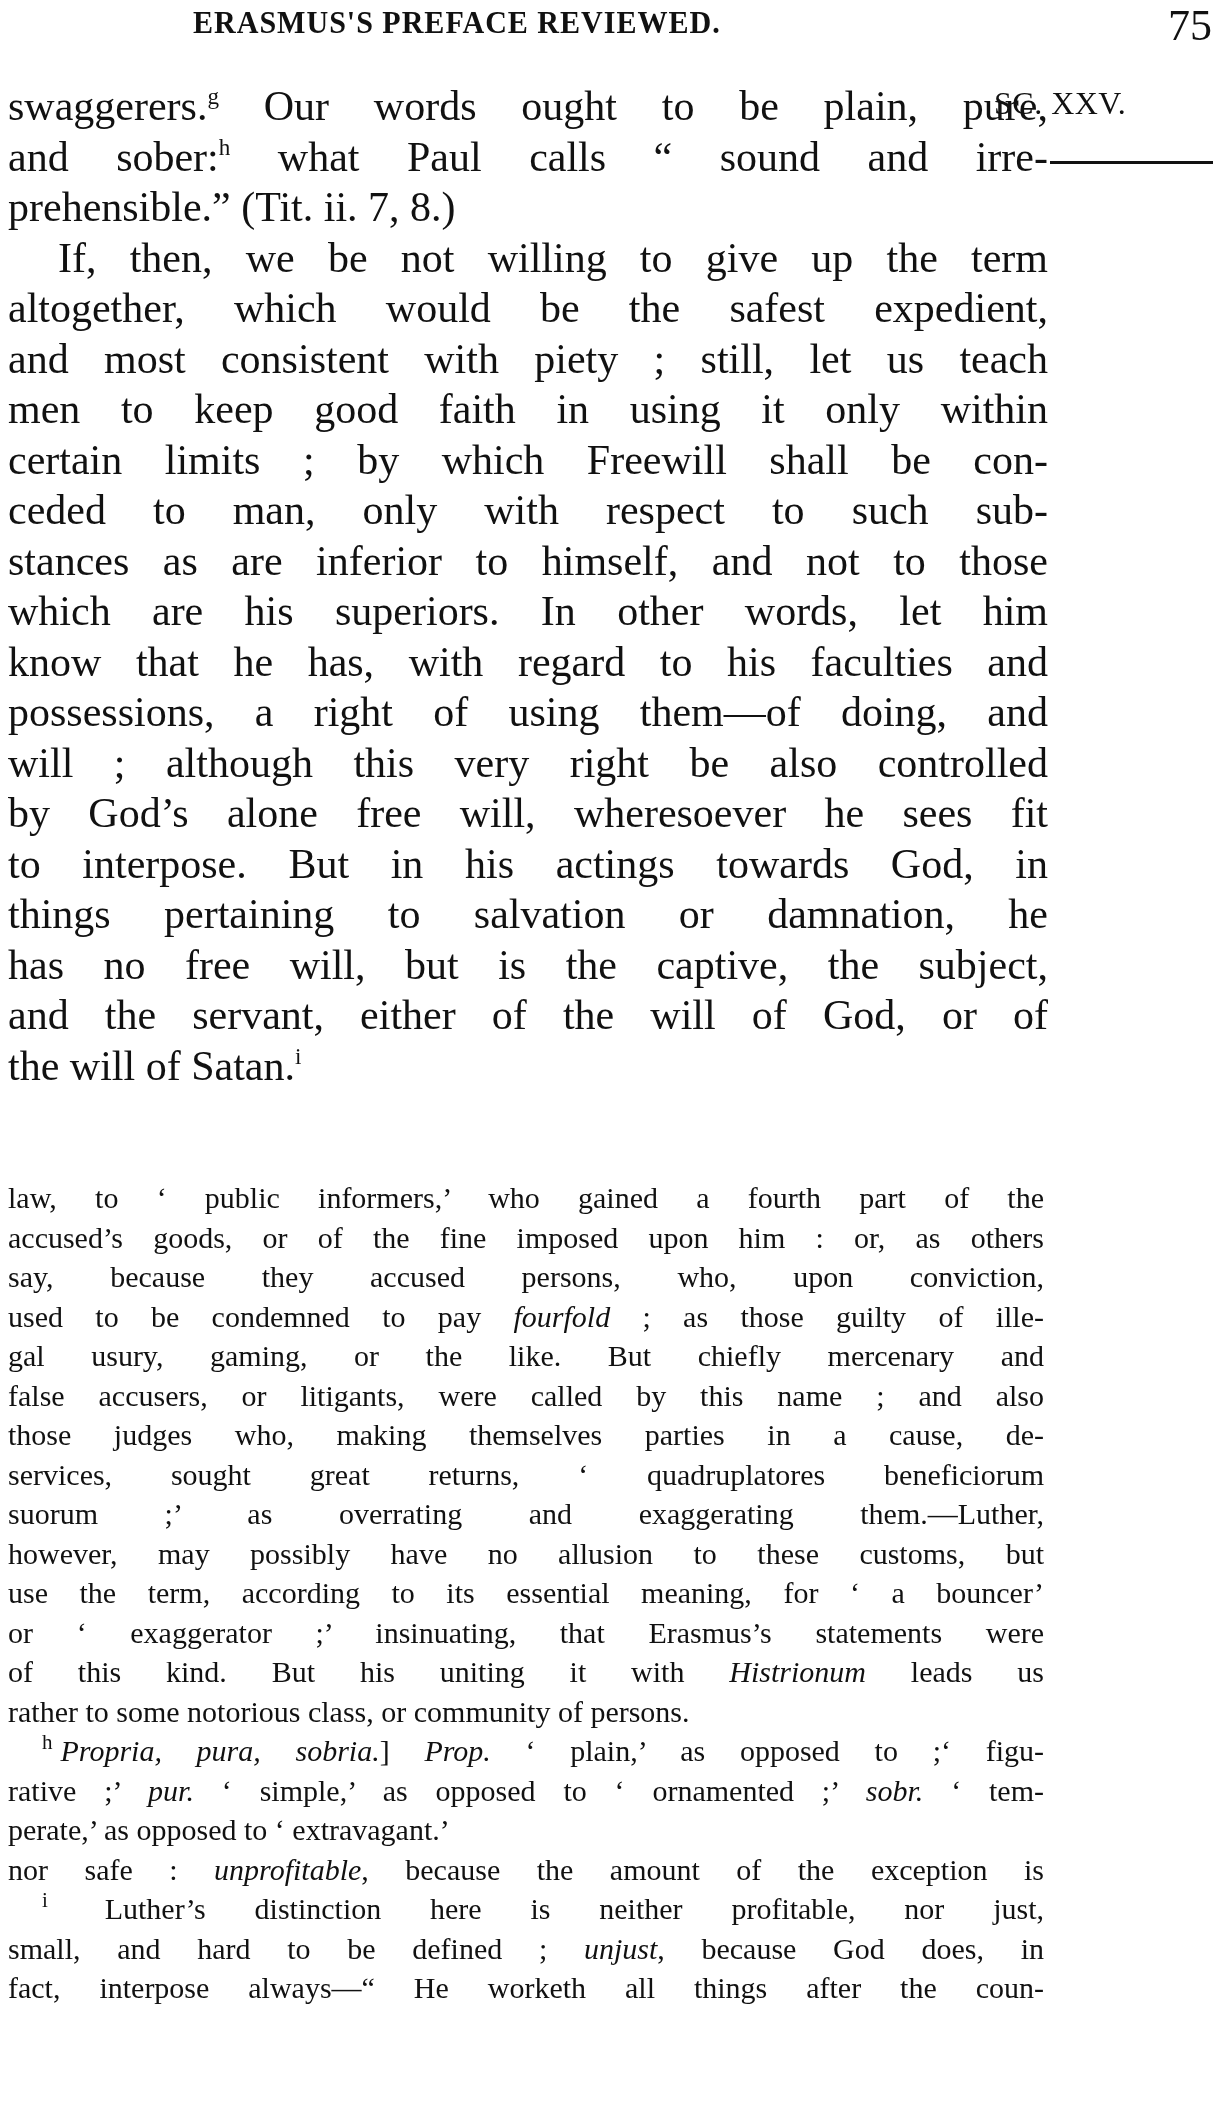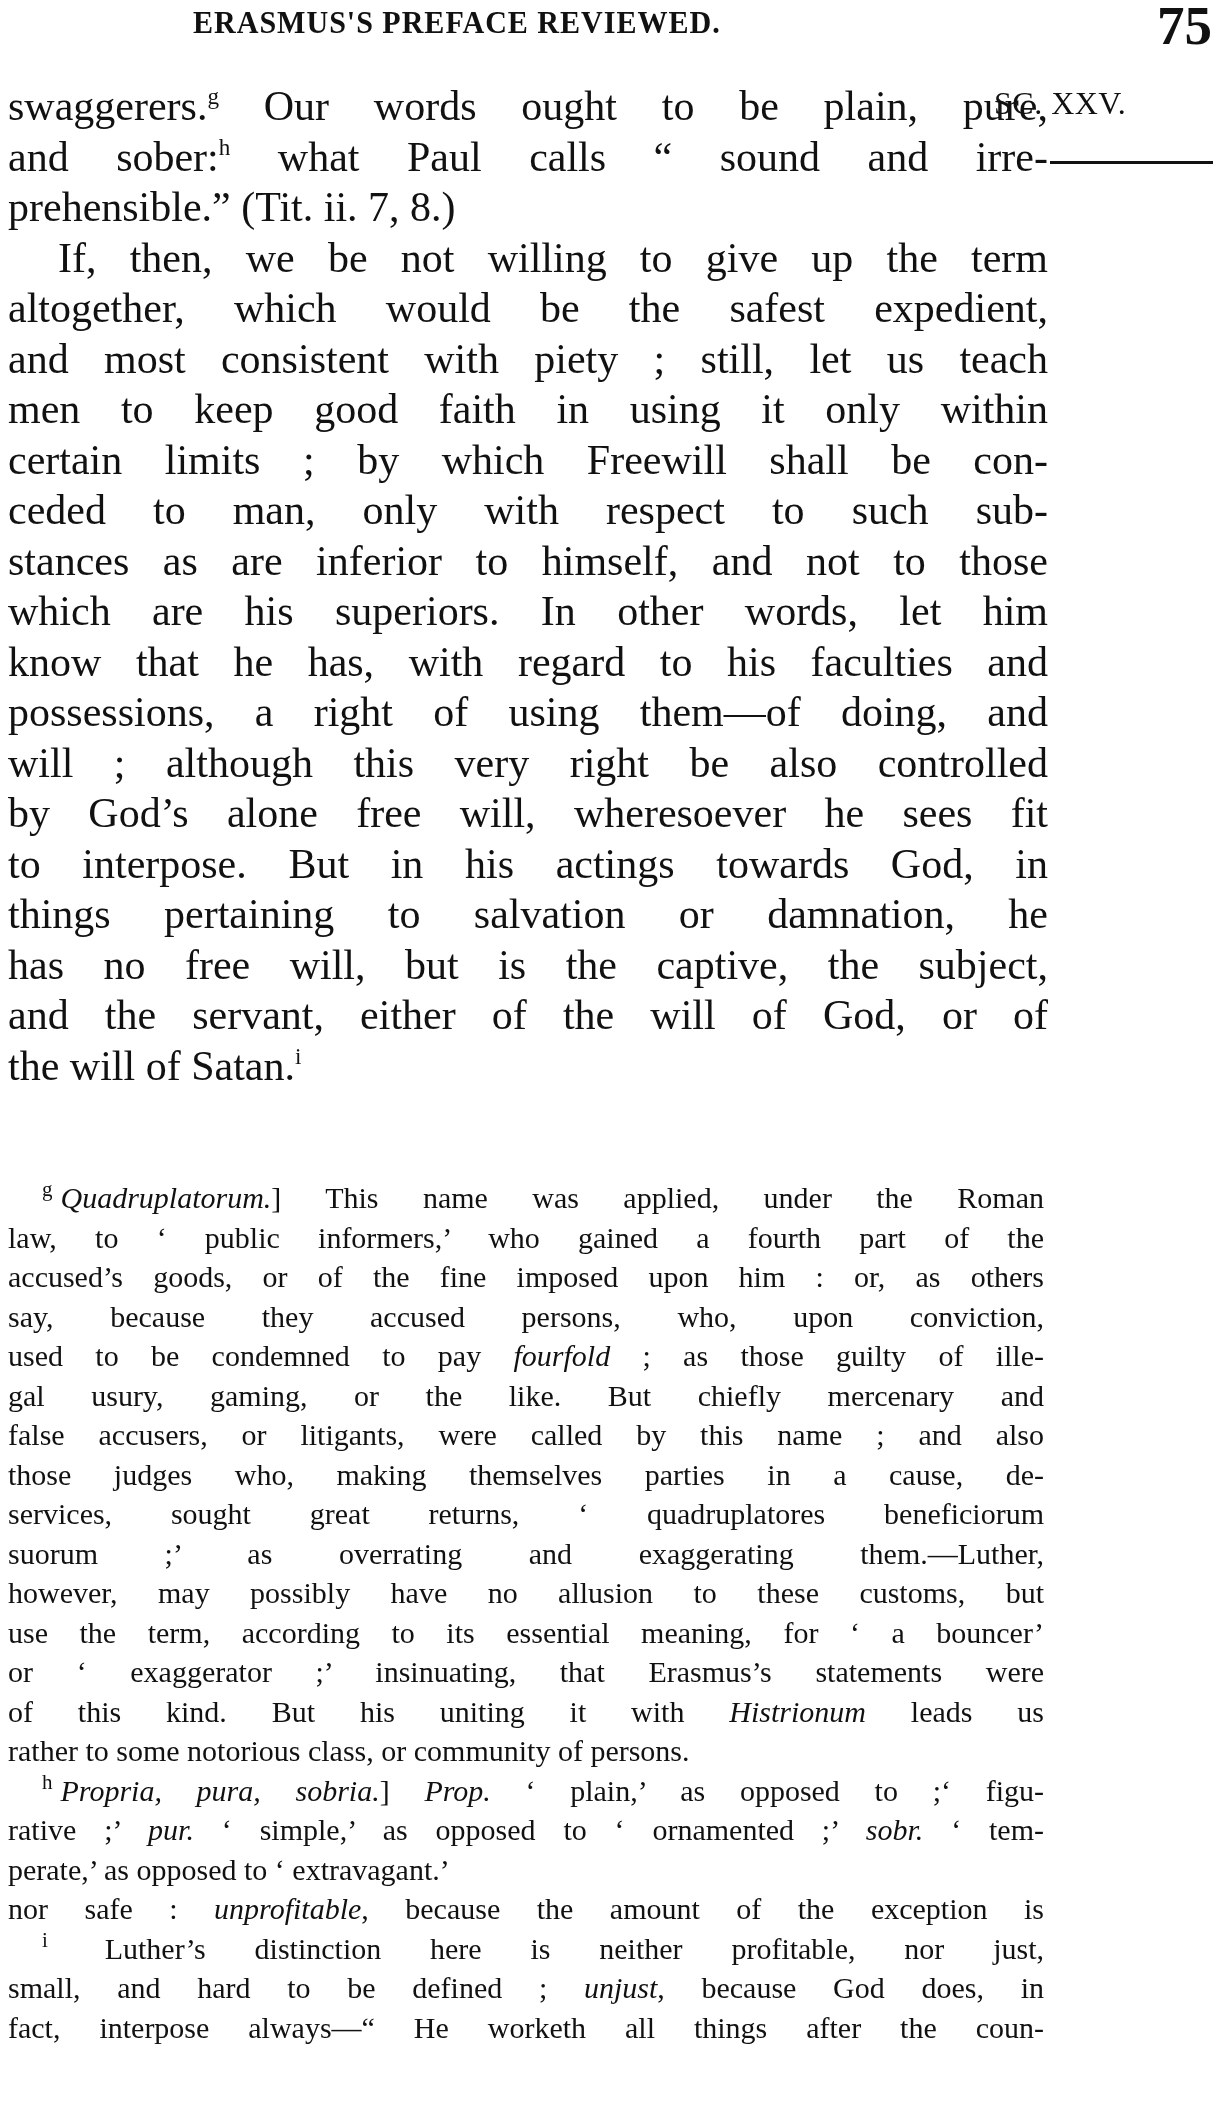--- a/index.html
+++ b/index.html
@@ -1,19 +1,19 @@
 <!DOCTYPE html>
 <html><head>
 <meta charset="utf-8">
 <style>
   html, body { margin: 0; padding: 0; background: #ffffff; }
   body { width: 1224px; height: 2108px; position: relative; overflow: hidden; color: #111; font-family: "Liberation Serif", "DejaVu Serif", serif; }
   .running-head { position: absolute; left: 0; top: 0; width: 1224px; height: 60px; }
   .head-title { position: absolute; left: 193px; top: 4px; width: 668px; font-size: 31px; font-weight: bold; letter-spacing: 1px; white-space: nowrap; line-height: 38px; transform: scaleX(0.97); transform-origin: left; }
-  .page-number { position: absolute; right: 12px; top: 2px; font-size: 55px; font-weight: bold; line-height: 48px; }
+  .page-number { position: absolute; right: 12px; top: 2px; font-size: 44px; font-weight: normal; line-height: 48px; }
   .margin-note { position: absolute; left: 994px; top: 83px; width: 164px; font-size: 32px; line-height: 40px; letter-spacing: 0.5px; white-space: nowrap; }
   .margin-rule { position: absolute; left: 1050px; top: 161px; width: 163px; height: 3px; background: #111; }
   .body-text { position: absolute; left: 8px; top: 81px; width: 1040px; }
   .line { display: block; white-space: nowrap; text-align: justify; text-align-last: justify; overflow: visible; }
   .body-text .line { font-size: 42px; height: 50.5px; line-height: 50.5px; }
   .body-text .line.last, .footnotes .line.last { text-align-last: left; }
   .line.indent { padding-left: 50px; }
   .footnotes { position: absolute; left: 8px; top: 1178px; width: 1036px; }
   .footnotes .line { font-size: 30px; height: 39.5px; line-height: 39.5px; }
   .footnotes .line.indent { padding-left: 34px; }
@@ -48,21 +48,20 @@
     <div class="line"><span>possessions, a right of using them—of doing, and</span></div>
     <div class="line"><span>will ; although this very right be also controlled</span></div>
     <div class="line"><span>by God’s alone free will, wheresoever he sees fit</span></div>
     <div class="line"><span>to interpose.  But in his actings towards God, in</span></div>
     <div class="line"><span>things pertaining to salvation or damnation, he</span></div>
     <div class="line"><span>has no free will, but is the captive, the subject,</span></div>
     <div class="line"><span>and the servant, either of the will of God, or of</span></div>
     <div class="line last"><span>the will of Satan.</span><span class="sup">i</span></div>
   </div>
 <div class="footnotes" id="footnotes">
-    <div class="line indent"><span class="fn-mark">g</span><span class="it">Quadruplatorum.</span><span>] This name was applied, under the Roman</span></div>
     <div class="line"><span>law, to ‘ public informers,’ who gained a fourth part of the</span></div>
     <div class="line"><span>accused’s goods, or of the fine imposed upon him :  or, as others</span></div>
     <div class="line"><span>say, because they accused persons, who, upon conviction,</span></div>
     <div class="line"><span>used to be condemned to pay </span><span class="it">fourfold</span><span> ; as those guilty of ille-</span></div>
     <div class="line"><span>gal usury, gaming, or the like.  But chiefly mercenary and</span></div>
     <div class="line"><span>false accusers, or litigants, were called by this name ; and also</span></div>
     <div class="line"><span>those judges who, making themselves parties in a cause, de-</span></div>
     <div class="line"><span>services, sought great returns, ‘ quadruplatores beneficiorum</span></div>
     <div class="line"><span>suorum ;’ as overrating and exaggerating them.—Luther,</span></div>
     <div class="line"><span>however, may possibly have no allusion to these customs, but</span></div>

